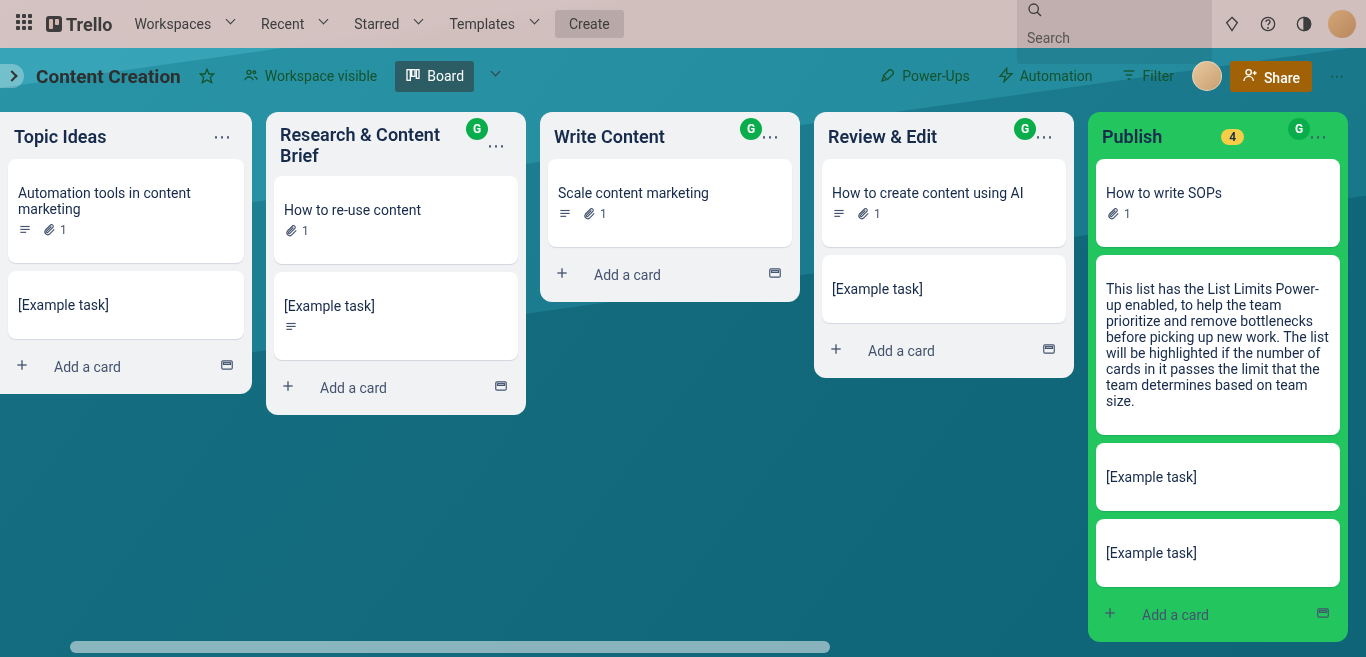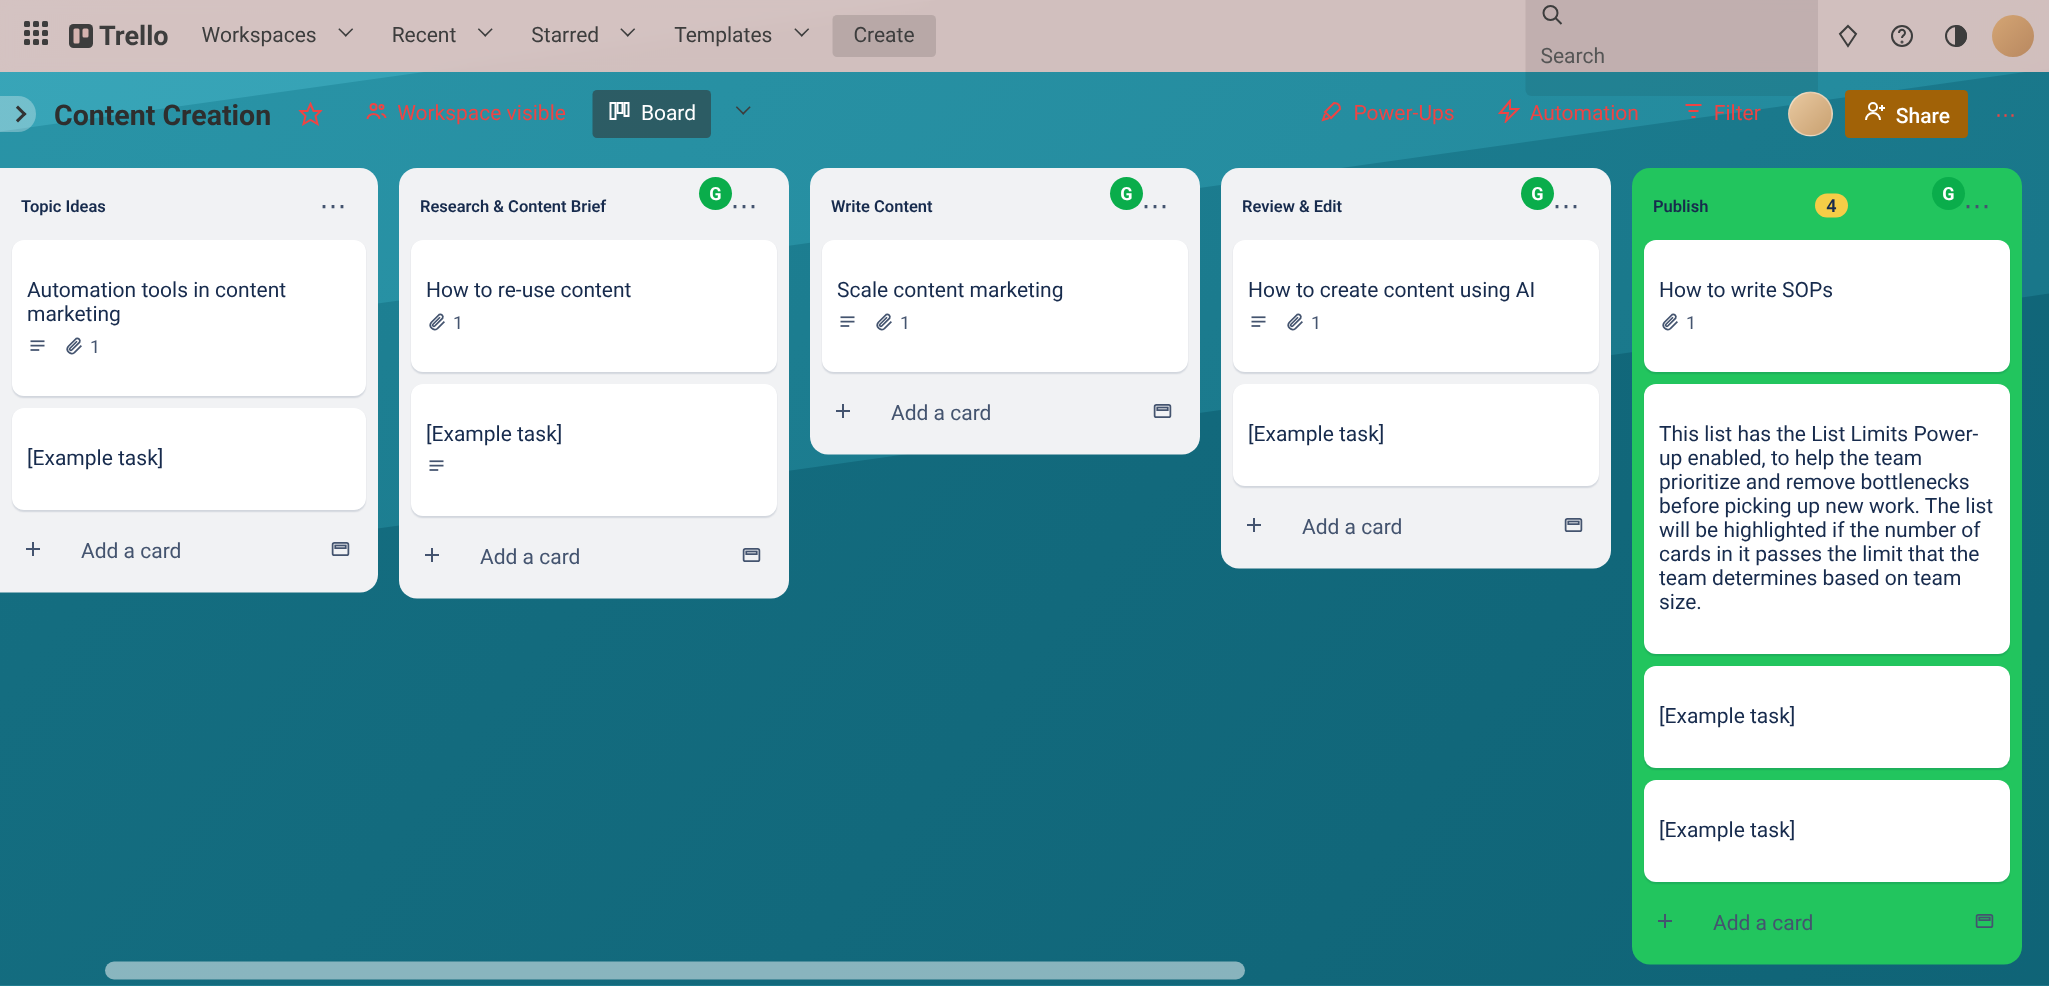--- a/index.html
+++ b/index.html
@@ -30,31 +30,31 @@
 .search { display: flex; align-items: flex-start; background: rgba(0,0,0,0.08); border-radius: 4px; padding: 18px 10px; width: 195px; gap: 8px; cursor: text; flex-direction: column; }
 .search input { background: transparent; border: none; outline: none; font-size: 14px; color: #3d3d3d; flex: 1; }
 .search input::placeholder { color: #555; }
 .top-icon { width: 32px; height: 32px; display: flex; align-items: center; justify-content: center; cursor: pointer; border-radius: 3px; color: #3d3d3d; }
 .avatar { width: 28px; height: 28px; border-radius: 50%; background: linear-gradient(135deg, #d4a574, #b88860); cursor: pointer; margin-left: 4px; }
 
 .boardbar { position: relative; z-index: 2; height: 56px; display: flex; align-items: center; padding: 0 12px; gap: 8px; color: #2e2e2e; }
 .expand-btn { width: 24px; height: 24px; background: rgba(255,255,255,0.3); border-radius: 0 12px 12px 0; display: flex; align-items: center; justify-content: center; cursor: pointer; position: absolute; left: 0; }
 .expand-btn::after { content: ''; width: 6px; height: 6px; border-top: 2px solid #333; border-right: 2px solid #333; transform: rotate(45deg); }
 .board-title { font-size: 19px; font-weight: 700; margin-left: 24px; cursor: pointer; }
-.bb-btn { padding: 6px 10px; border-radius: 3px; font-size: 14px; cursor: pointer; display: flex; align-items: center; gap: 6px; color: #ef4444; }
+.bb-btn { padding: 6px 10px; border-radius: 3px; font-size: 14px; cursor: pointer; display: flex; align-items: center; gap: 6px; color: #14532d; }
 .board-view-btn { background: rgba(50,50,50,0.55); color: #fff; }
 .share-btn { background: #a16207; color: #fff; font-weight: 500; padding: 6px 12px; align-items: flex-end; }
 .member-avatar { width: 30px; height: 30px; border-radius: 50%; background: linear-gradient(135deg, #e8c8a0, #c8a070); border: 1px solid rgba(255,255,255,0.4); cursor: pointer; }
 
 .board { position: relative; z-index: 1; height: calc(100% - 104px); padding: 8px 4px 0 0; display: flex; gap: 14px; overflow-x: auto; align-items: flex-start; }
 .list { background: #f1f2f4; border-radius: 12px; width: 260px; flex-shrink: 0; padding: 10px 8px 8px 8px; display: flex; flex-direction: column; gap: 8px; }
 .list.first { border-radius: 0 12px 12px 0; width: 252px; }
 .list.limited { background: #22c55e; }
 .list-header { display: flex; align-items: center; justify-content: space-between; padding: 2px 6px; position: relative; }
-.list-title { font-size: 11px; font-weight: 600; color: #172b4d; cursor: pointer; }
+.list-title { font-size: 18px; font-weight: 600; color: #172b4d; cursor: pointer; }
 .list-menu { cursor: pointer; color: #44546f; font-size: 18px; letter-spacing: 1px; padding: 2px 6px; border-radius: 4px; }
 .g-badge { position: absolute; right: 30px; top: -4px; width: 22px; height: 22px; border-radius: 50%; background: #0aad4b; color: #fff; font-size: 12px; font-weight: 700; display: flex; align-items: center; justify-content: center; }
 .limit-badge { background: #f5cd47; color: #172b4d; border-radius: 10px; padding: 1px 8px; font-size: 12px; font-weight: 600; }
 .card { background: #fff; border-radius: 8px; padding: 26px 10px; font-size: 14px; color: #172b4d; cursor: pointer; box-shadow: 0 1px 1px rgba(9,30,66,0.13); }
 .card-meta { display: flex; gap: 10px; margin-top: 6px; align-items: center; }
 .meta-item { display: flex; align-items: center; gap: 4px; font-size: 12px; color: #44546f; }
 .add-card { display: flex; align-items: center; justify-content: space-between; padding: 6px 6px; border-radius: 8px; cursor: pointer; }
 .add-card-left { display: flex; align-items: center; gap: 24px; font-size: 14px; color: #44546f; }
 .template-icon { color: #44546f; cursor: pointer; padding: 4px; border-radius: 4px; }
 

